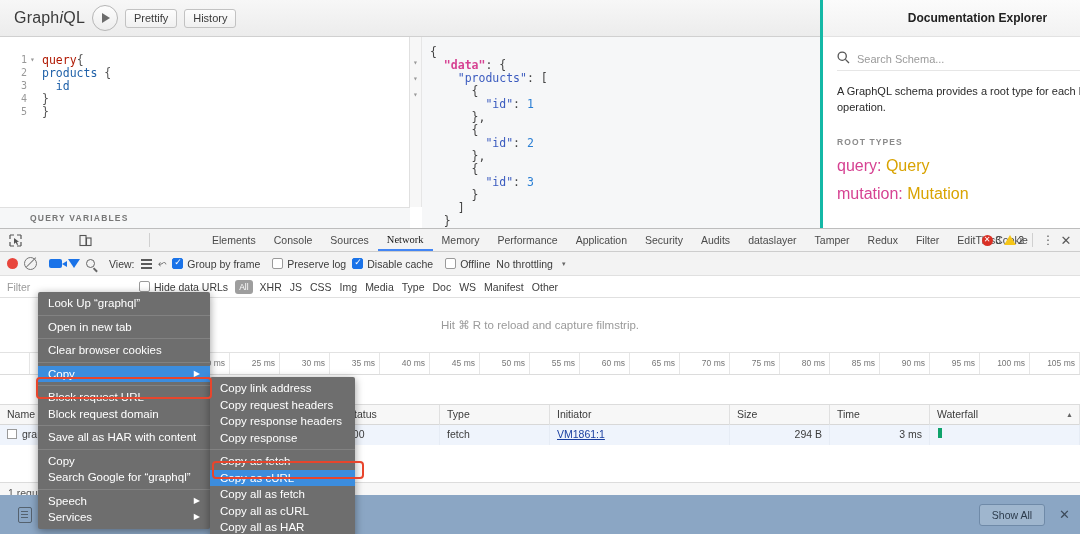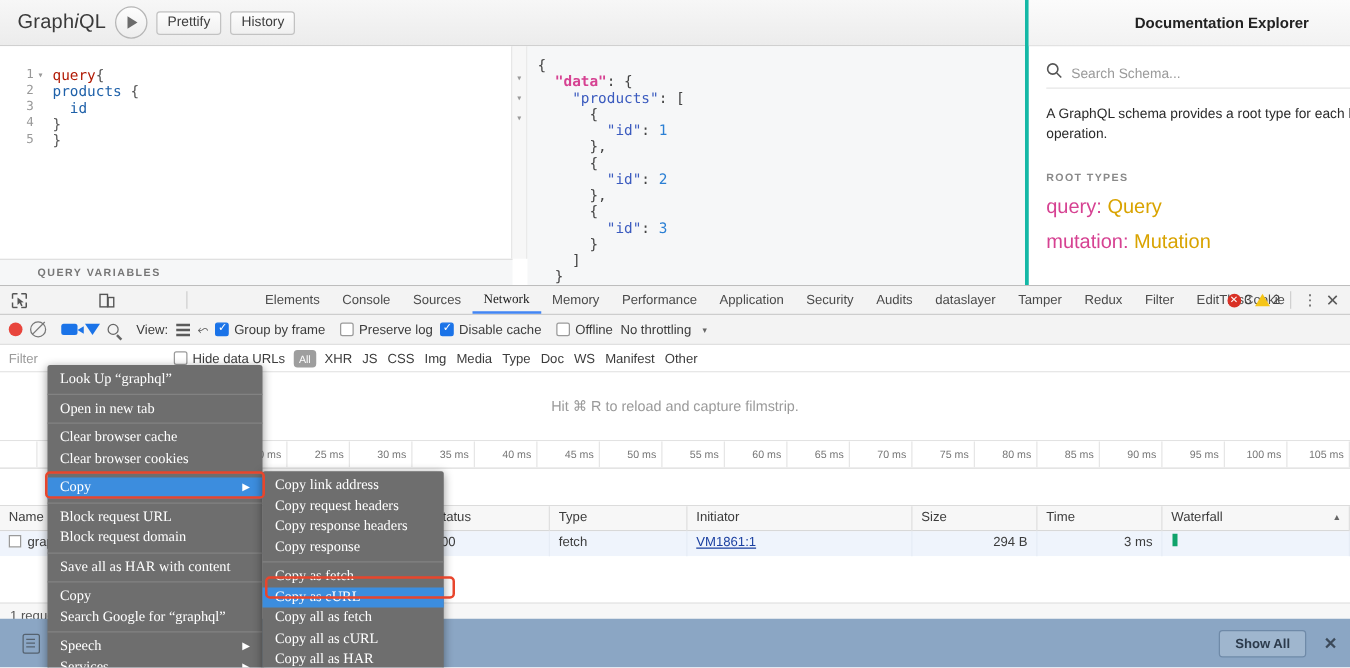--- a/index.html
+++ b/index.html
@@ -260,21 +260,21 @@
   .net-body { height: 38px; background: #fff; border-bottom: 1px solid #dcdcdc; }
   .net-status {
     height: 20px; background: #f7f7f7; border-bottom: 1px solid #d8d8d8;
     display: flex; align-items: center; padding-left: 8px;
     font-size: 10.5px; color: #555;
   }
 
   
   .drawer {
     position: absolute; left: 0; bottom: 0; width: 1080px; height: 39px;
-    background: #8ba6c4; display: flex; align-items: center; padding: 0 10px; font-weight: bold;
+    background: #8ba6c4; display: flex; align-items: center; padding: 0 10px;
   }
   .drawer-ico {
     width: 14px; height: 16px; border: 1.5px solid #55626f; border-radius: 2px;
     margin-left: 8px; position: relative;
   }
   .drawer-ico:after {
     content: ""; position: absolute; left: 2px; top: 3px; width: 7px; height: 1.5px;
     background: #55626f; box-shadow: 0 3px 0 #55626f, 0 6px 0 #55626f;
   }
   .show-all {
@@ -287,21 +287,21 @@
   
   .ctxmenu {
     position: absolute; background: #6e6e6e; color: #fff;
     font-size: 11.5px; box-shadow: 0 2px 8px rgba(0,0,0,.4);
     border-radius: 2px; padding: 3px 0; z-index: 50;
   }
   .cm-main { left: 38px; top: 292px; width: 172px; }
   .cm-sub  { left: 210px; top: 377px; width: 145px; }
   .cmi {
     height: 16.5px; line-height: 16.5px; padding: 0 10px; white-space: nowrap;
-    display: flex; align-items: center; cursor: pointer; font-family: Liberation Serif, serif;
+    display: flex; align-items: center; cursor: pointer;
   }
   .cmi .arr { margin-left: auto; font-size: 8px; }
   .cm-divider { height: 1px; background: #828282; margin: 3px 0; }
   .cmi.sel { background: #3c8dde; color: #fff; }
   .hl-ring {
     position: absolute; border: 2px solid #e8452c; border-radius: 4px;
     pointer-events: none; z-index: 60;
   }
 </style>
 </head>
@@ -588,23 +588,20 @@
   <div class="ctxmenu cm-main" id="cm-main">
       <div class="cmi">
         <span>Look Up “graphql”</span>
       </div>
       <div class="cm-divider"></div>
       <div class="cmi">
         <span>Open in new tab</span>
       </div>
       <div class="cm-divider"></div>
       <div class="cmi">
-        <span>Clear browser cache</span>
-      </div>
-      <div class="cmi">
         <span>Clear browser cookies</span>
       </div>
       <div class="cm-divider"></div>
       <div class="cmi sel">
         <span>Copy</span>
         <span class="arr">▶</span>
       </div>
       <div class="cm-divider"></div>
       <div class="cmi">
         <span>Block request URL</span>

